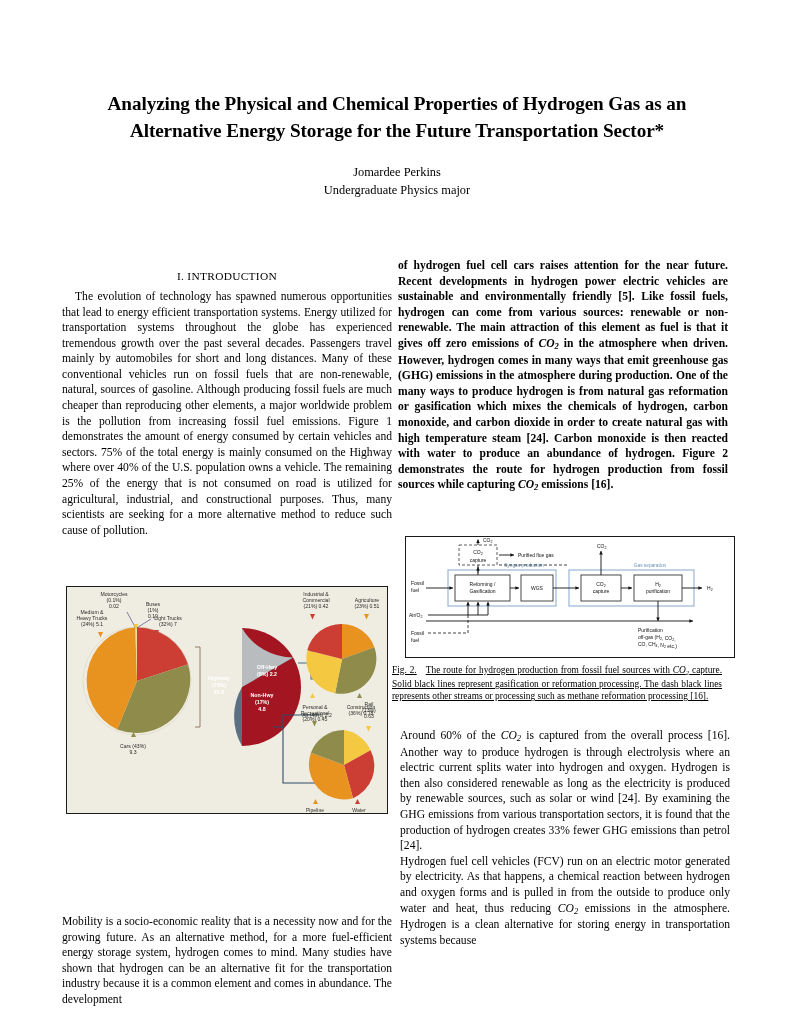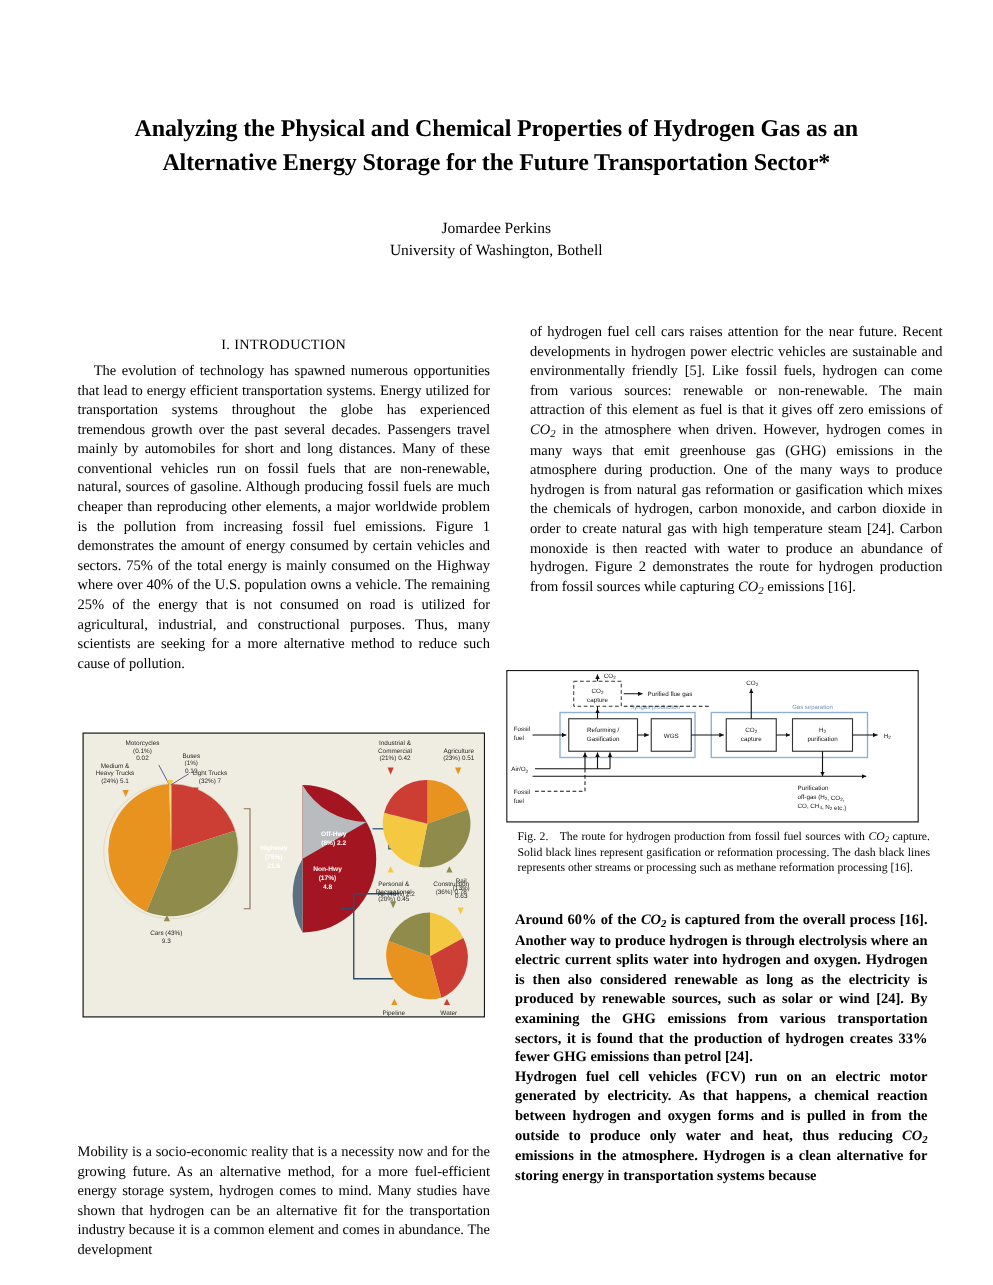--- a/index.html
+++ b/index.html
@@ -30,32 +30,32 @@
     width: 670px;
     text-align: center;
   }
   .paper-title {
     font-size: 19.2px;
     font-weight: bold;
     line-height: 1.42;
     letter-spacing: -0.1px;
   }
   .author-block {
-    margin-top: 28px;
+    margin-top: 18px;
     font-size: 12.4px;
     line-height: 1.47;
   }
   
   .col {
     position: absolute;
     width: 330px;
     top: 258px;
   }
   .col-left { left: 62px; }
-  .col-right { left: 424px; }
+  .col-right { left: 398px; font-weight: bold; }
 
   .section-head {
     text-align: center;
     font-size: 11.4px;
     font-variant: small-caps;
     letter-spacing: 0.3px;
     margin: 12px 0 7px 0;
   }
   p.body-text {
     margin: 0;
@@ -118,43 +118,43 @@
   }
   .fig2-frame {
     width: 100%;
     height: 100%;
     border: 1px solid #1a1a1a;
     background: #ffffff;
     box-sizing: border-box;
   }
   .fig2-caption {
     position: absolute;
-    left: 414px;
+    left: 392px;
     top: 664px;
     width: 330px;
+    text-decoration: underline;
   }
   .right-tail {
     position: absolute;
-    left: 412px;
+    left: 400px;
     top: 728px;
     width: 330px;
-    font-weight: bold;
   }
   svg { display: block; }
 </style>
 </head>
 <body>
 
 <div class="page">
 
   <div class="title-block">
     <div class="paper-title">Analyzing the Physical and Chemical Properties of Hydrogen Gas as an Alternative Energy Storage for the Future Transportation Sector*</div>
     <div class="author-block">
       <div>Jomardee Perkins</div>
-      <div>University of Washington, Bothell</div>
+      <div>Undergraduate Physics major</div>
     </div>
   </div>
 
   <div class="col col-left">
     <div class="section-head">I.  INTRODUCTION</div>
     <p class="body-text">The evolution of technology has spawned numerous opportunities that lead to energy efficient transportation systems. Energy utilized for transportation systems throughout the globe has experienced tremendous growth over the past several decades. Passengers travel mainly by automobiles for short and long distances. Many of these conventional vehicles run on fossil fuels that are non-renewable, natural, sources of gasoline. Although producing fossil fuels are much cheaper than reproducing other elements, a major worldwide problem is the pollution from increasing fossil fuel emissions. Figure 1 demonstrates the amount of energy consumed by certain vehicles and sectors. 75% of the total energy is mainly consumed on the Highway where over 40% of the U.S. population owns a vehicle. The remaining 25% of the energy that is not consumed on road is utilized for agricultural, industrial, and constructional purposes. Thus, many scientists are seeking for a more alternative method to reduce such cause of pollution.</p>
   </div>
 
   <div class="fig1-wrap">
     <div class="fig1-frame">

